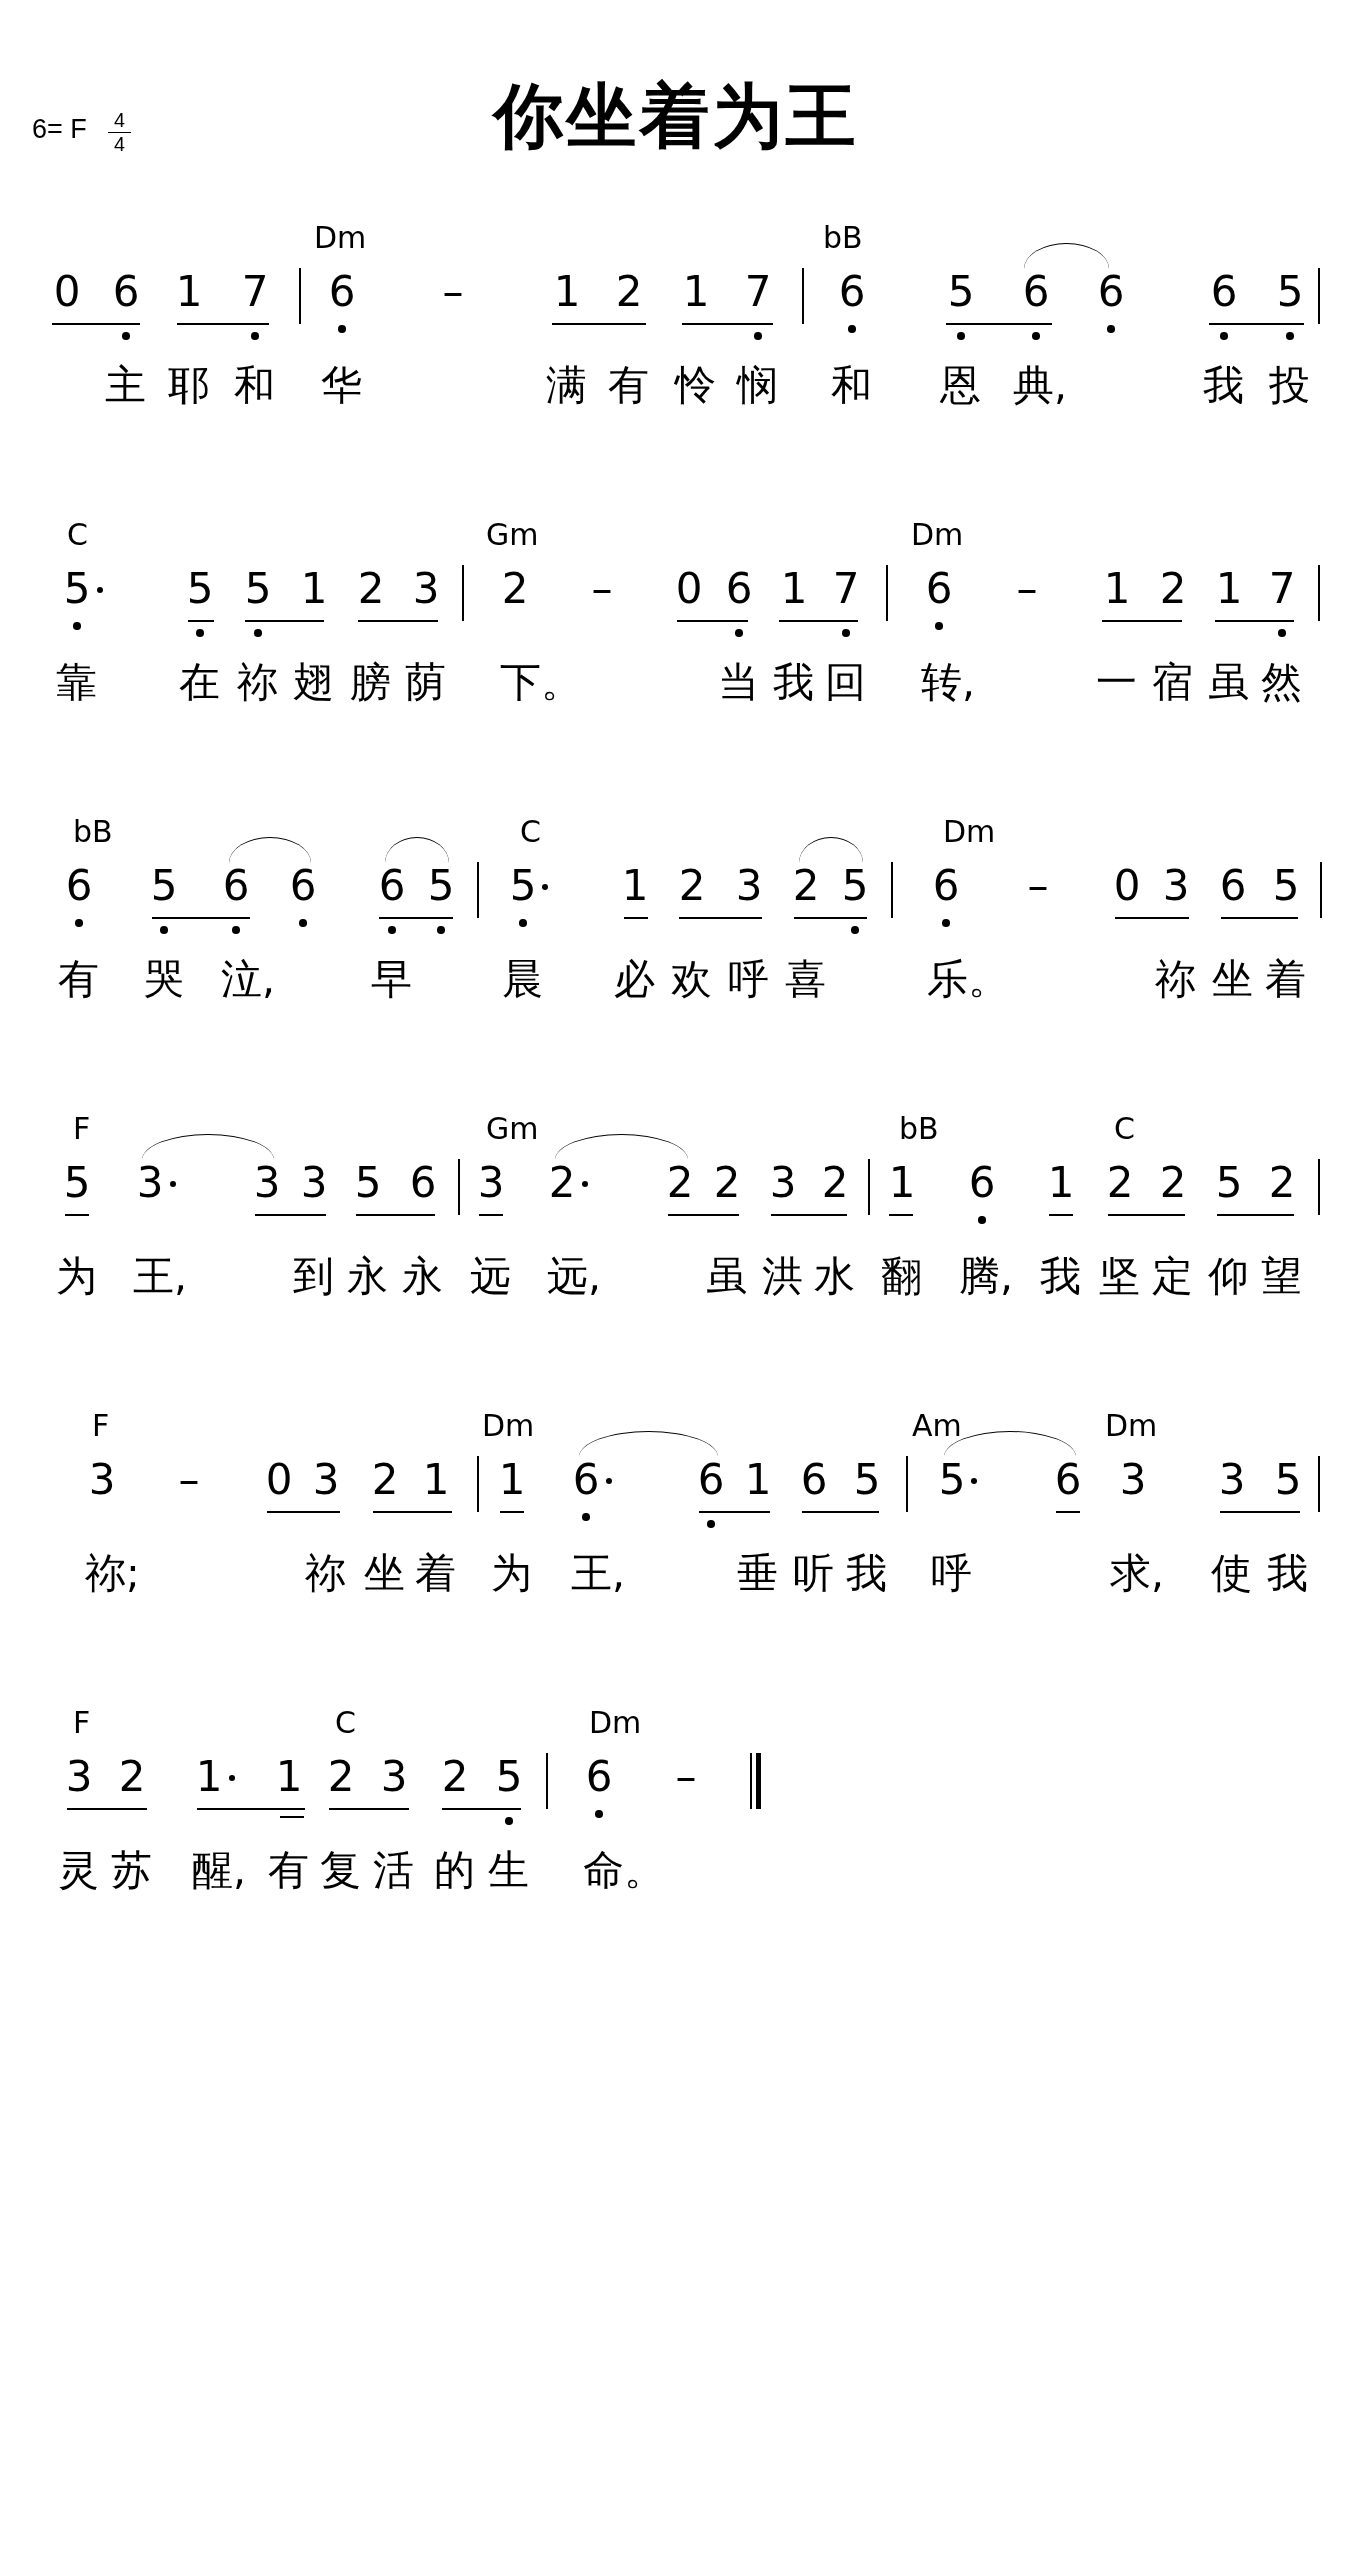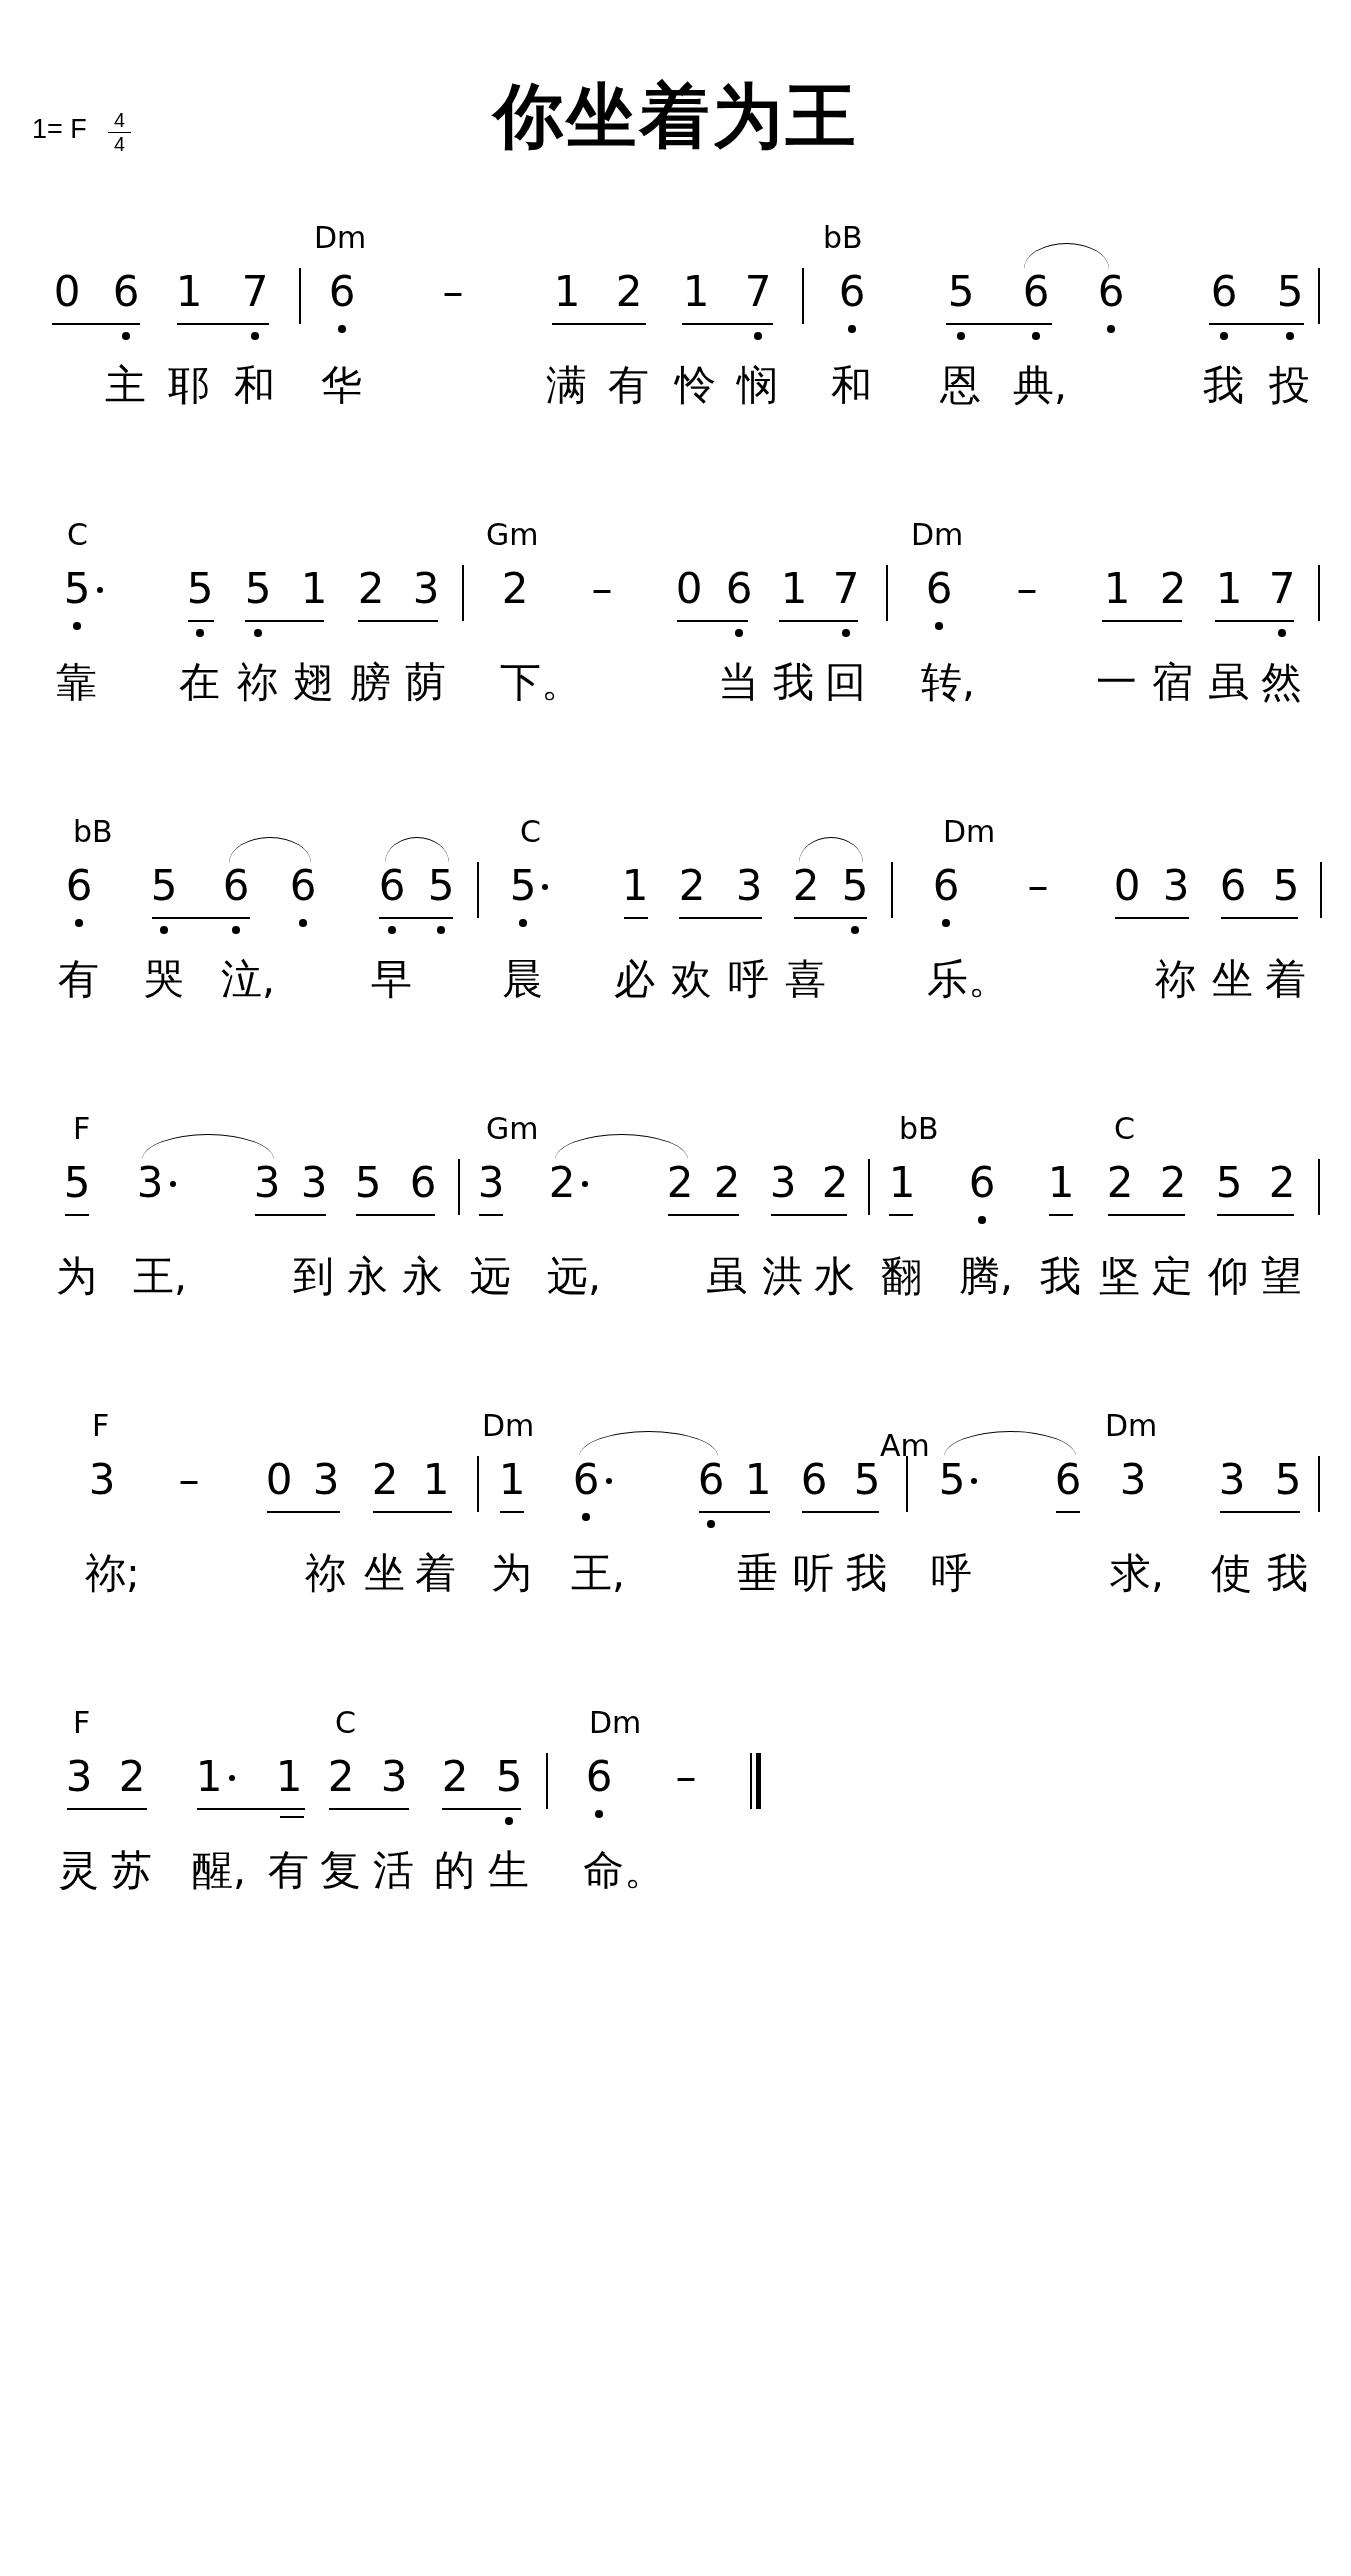--- a/index.html
+++ b/index.html
@@ -27,21 +27,21 @@
   .final2 { position: absolute; top: 48px; width: 4.5px; height: 56px; background: #000; }
   .tie { position: absolute; top: 23px; height: 26px; border-top: 1.5px solid #000;
          border-radius: 50% 50% 0 0 / 100% 100% 0 0; box-sizing: border-box; }
   .lyric { position: absolute; top: 138px; font-size: 41px; width: 45px; margin-left: -23px;
            text-align: center; font-family: "DejaVu Sans", sans-serif; }
 </style>
 </head>
 <body>
 
 <div class="title">你坐着为王</div>
-<div class="key">1= F</div>
+<div class="key">6= F</div>
 <div class="timesig">
   <span>4</span>
   <span class="bar"></span>
   <span>4</span>
 </div>
 
 <div id="score">
     <div class="row" style="top: 220px;">
       <div class="chord" style="left: 317px;">Dm</div>
       <div class="chord" style="left: 826px;">bB</div>
@@ -266,21 +266,21 @@
       <div class="lyric" style="left: 982px;">腾,</div>
       <div class="lyric" style="left: 1061px;">我</div>
       <div class="lyric" style="left: 1120px;">坚</div>
       <div class="lyric" style="left: 1173px;">定</div>
       <div class="lyric" style="left: 1229px;">仰</div>
       <div class="lyric" style="left: 1282px;">望</div>
     </div>
     <div class="row" style="top: 1408px;">
       <div class="chord" style="left: 95px;">F</div>
       <div class="chord" style="left: 485px;">Dm</div>
-      <div class="chord" style="left: 883px; margin-top: 20px;">Am</div>
+      <div class="chord" style="left: 915px;">Am</div>
       <div class="chord" style="left: 1108px;">Dm</div>
       <div class="note" style="left: 102px;">3</div>
       <div class="dash" style="left: 189px;">–</div>
       <div class="note" style="left: 279px;">0</div>
       <div class="note" style="left: 326px;">3</div>
       <div class="note" style="left: 385px;">2</div>
       <div class="note" style="left: 436px;">1</div>
       <div class="note" style="left: 512px;">1</div>
       <div class="note" style="left: 586px;">6</div>
       <div class="ldot" style="left: 586px; top: 105px;"></div>

